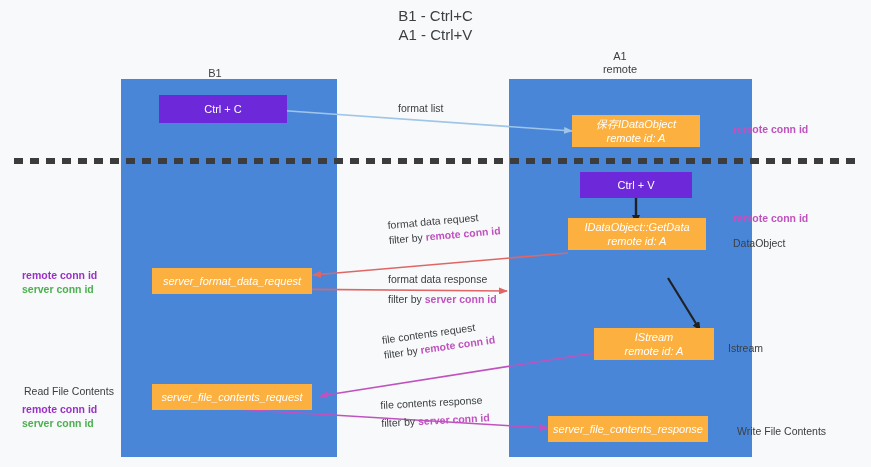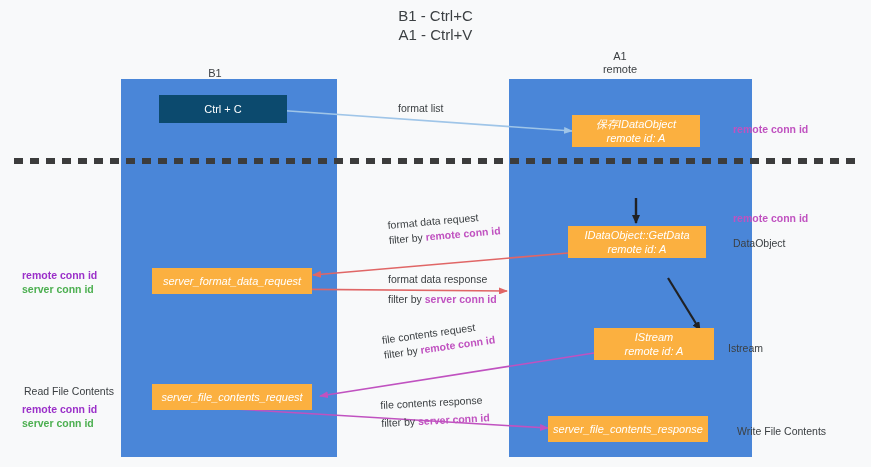--- a/index.html
+++ b/index.html
@@ -57,21 +57,21 @@
     flex-direction: column;
     align-items: center;
     justify-content: center;
     text-align: center;
     color: #ffffff;
     font-size: 11px;
     line-height: 14px;
     white-space: pre-line;
     padding: 2px 4px;
   }
-  .node.green  { background: #0c4a6e; }
+  .node.green  { background: #6d28d9; }
   .node.orange { background: #fbb040; font-style: italic; }
 
   
   .edge-label {
     position: absolute;
     color: #3c4043;
     font-size: 10.5px;
     line-height: 15px;
     white-space: nowrap;
   }
@@ -137,22 +137,23 @@
     <line x1="594" y1="353" x2="320" y2="396" stroke="#c052c0" stroke-width="1.6" marker-end="url(#ah-pink)"></line>
 
     <line x1="152" y1="404" x2="548" y2="428" stroke="#c052c0" stroke-width="1.6" marker-end="url(#ah-pink)"></line>
   </svg>
 
   <div class="node green" style="left:159px; top:95px;  width:128px; height:28px;">Ctrl + C</div>
 
   <div class="node orange" style="left:572px; top:115px; width:128px; height:32px;">保存IDataObject
 remote id: A</div>
 
-
-  <div class="node orange" style="left:568px; top:226px; width:138px; height:32px;">IDataObject::GetData
+  <div class="node green" style="left:580px; top:172px; width:112px; height:26px;">Ctrl + V</div>
+
+  <div class="node orange" style="left:568px; top:218px; width:138px; height:32px;">IDataObject::GetData
 remote id: A</div>
 
   <div class="node orange" style="left:152px; top:268px; width:160px; height:26px;">server_format_data_request</div>
 
 
   <div class="node orange" style="left:594px; top:328px; width:120px; height:32px;">IStream
 remote id: A</div>
 
   <div class="node orange" style="left:152px; top:384px; width:160px; height:26px;">server_file_contents_request</div>
 

